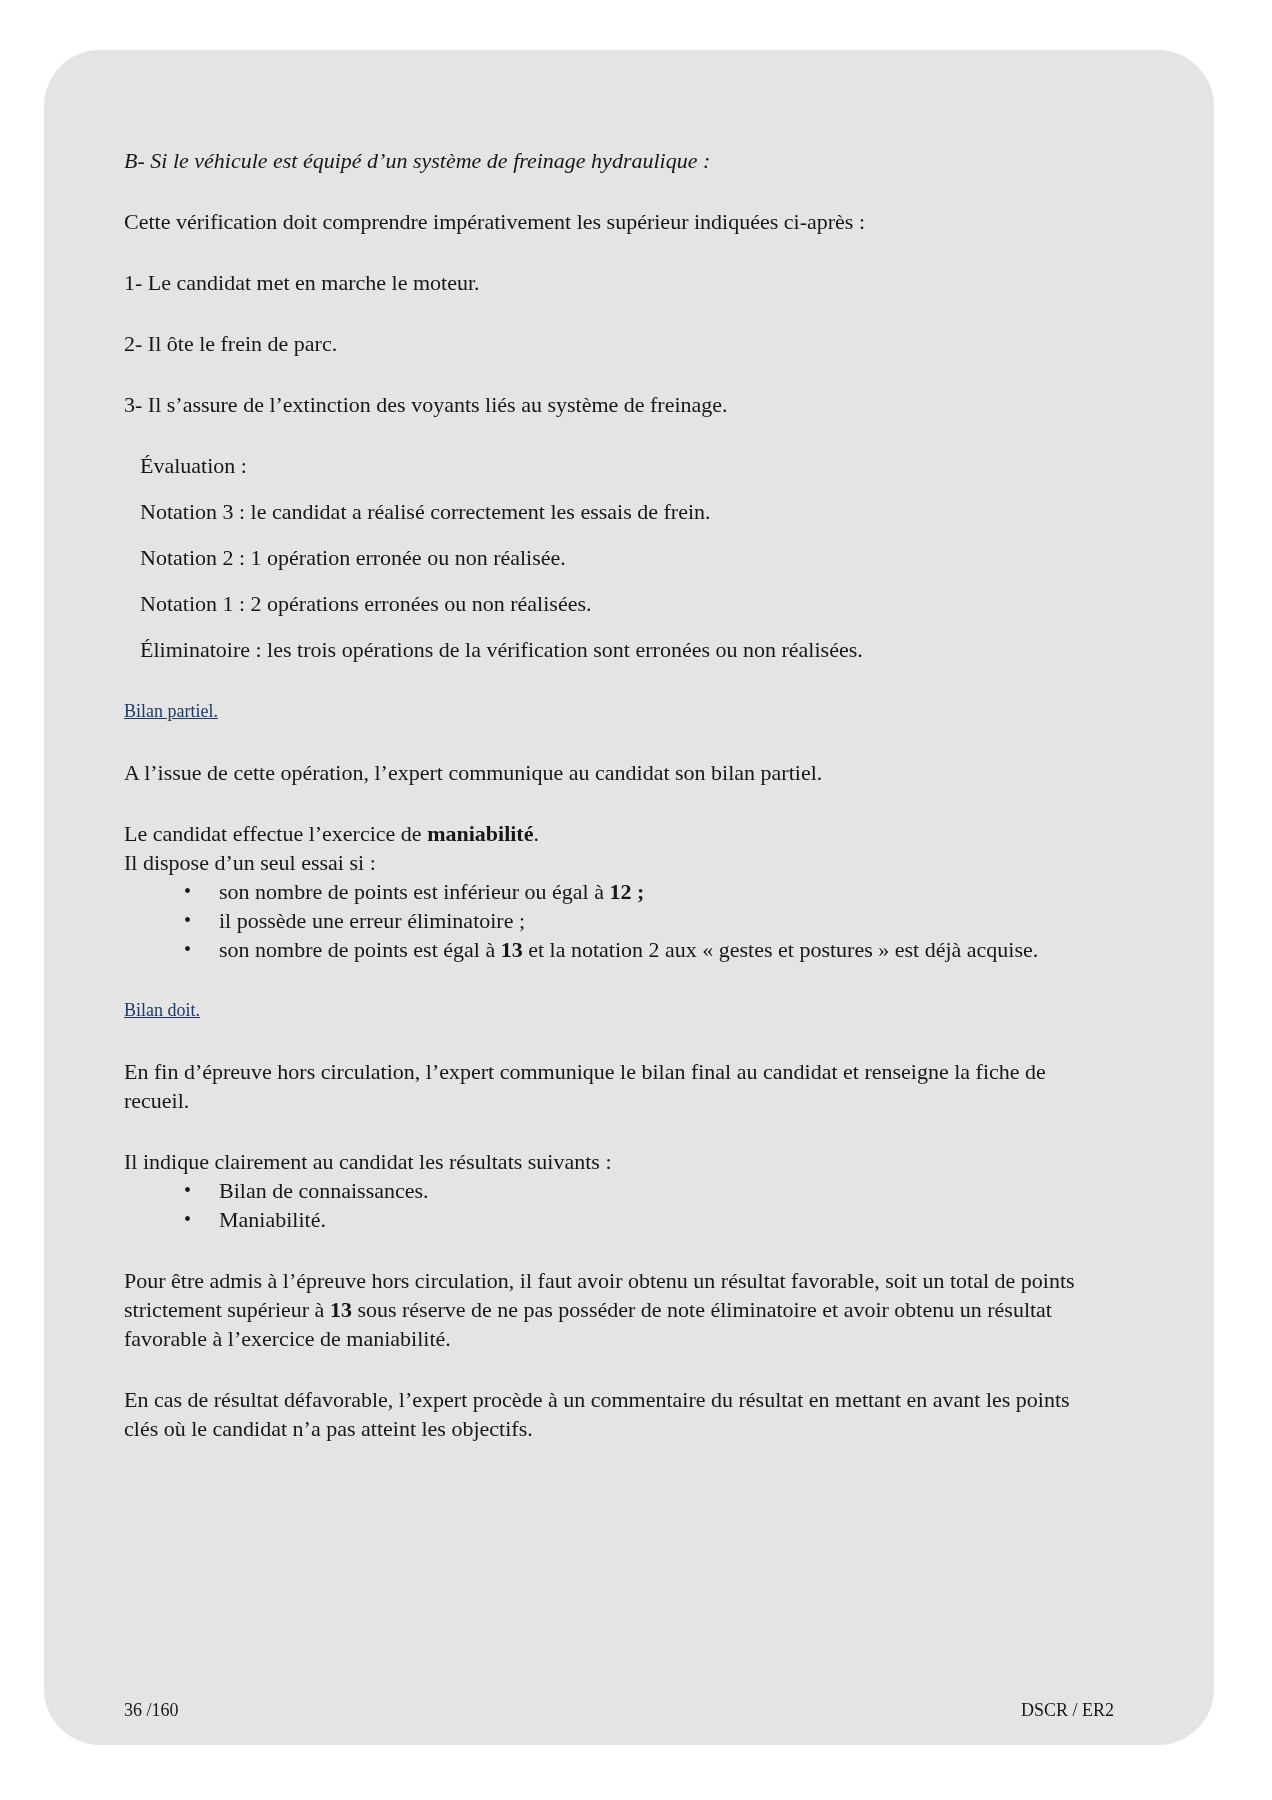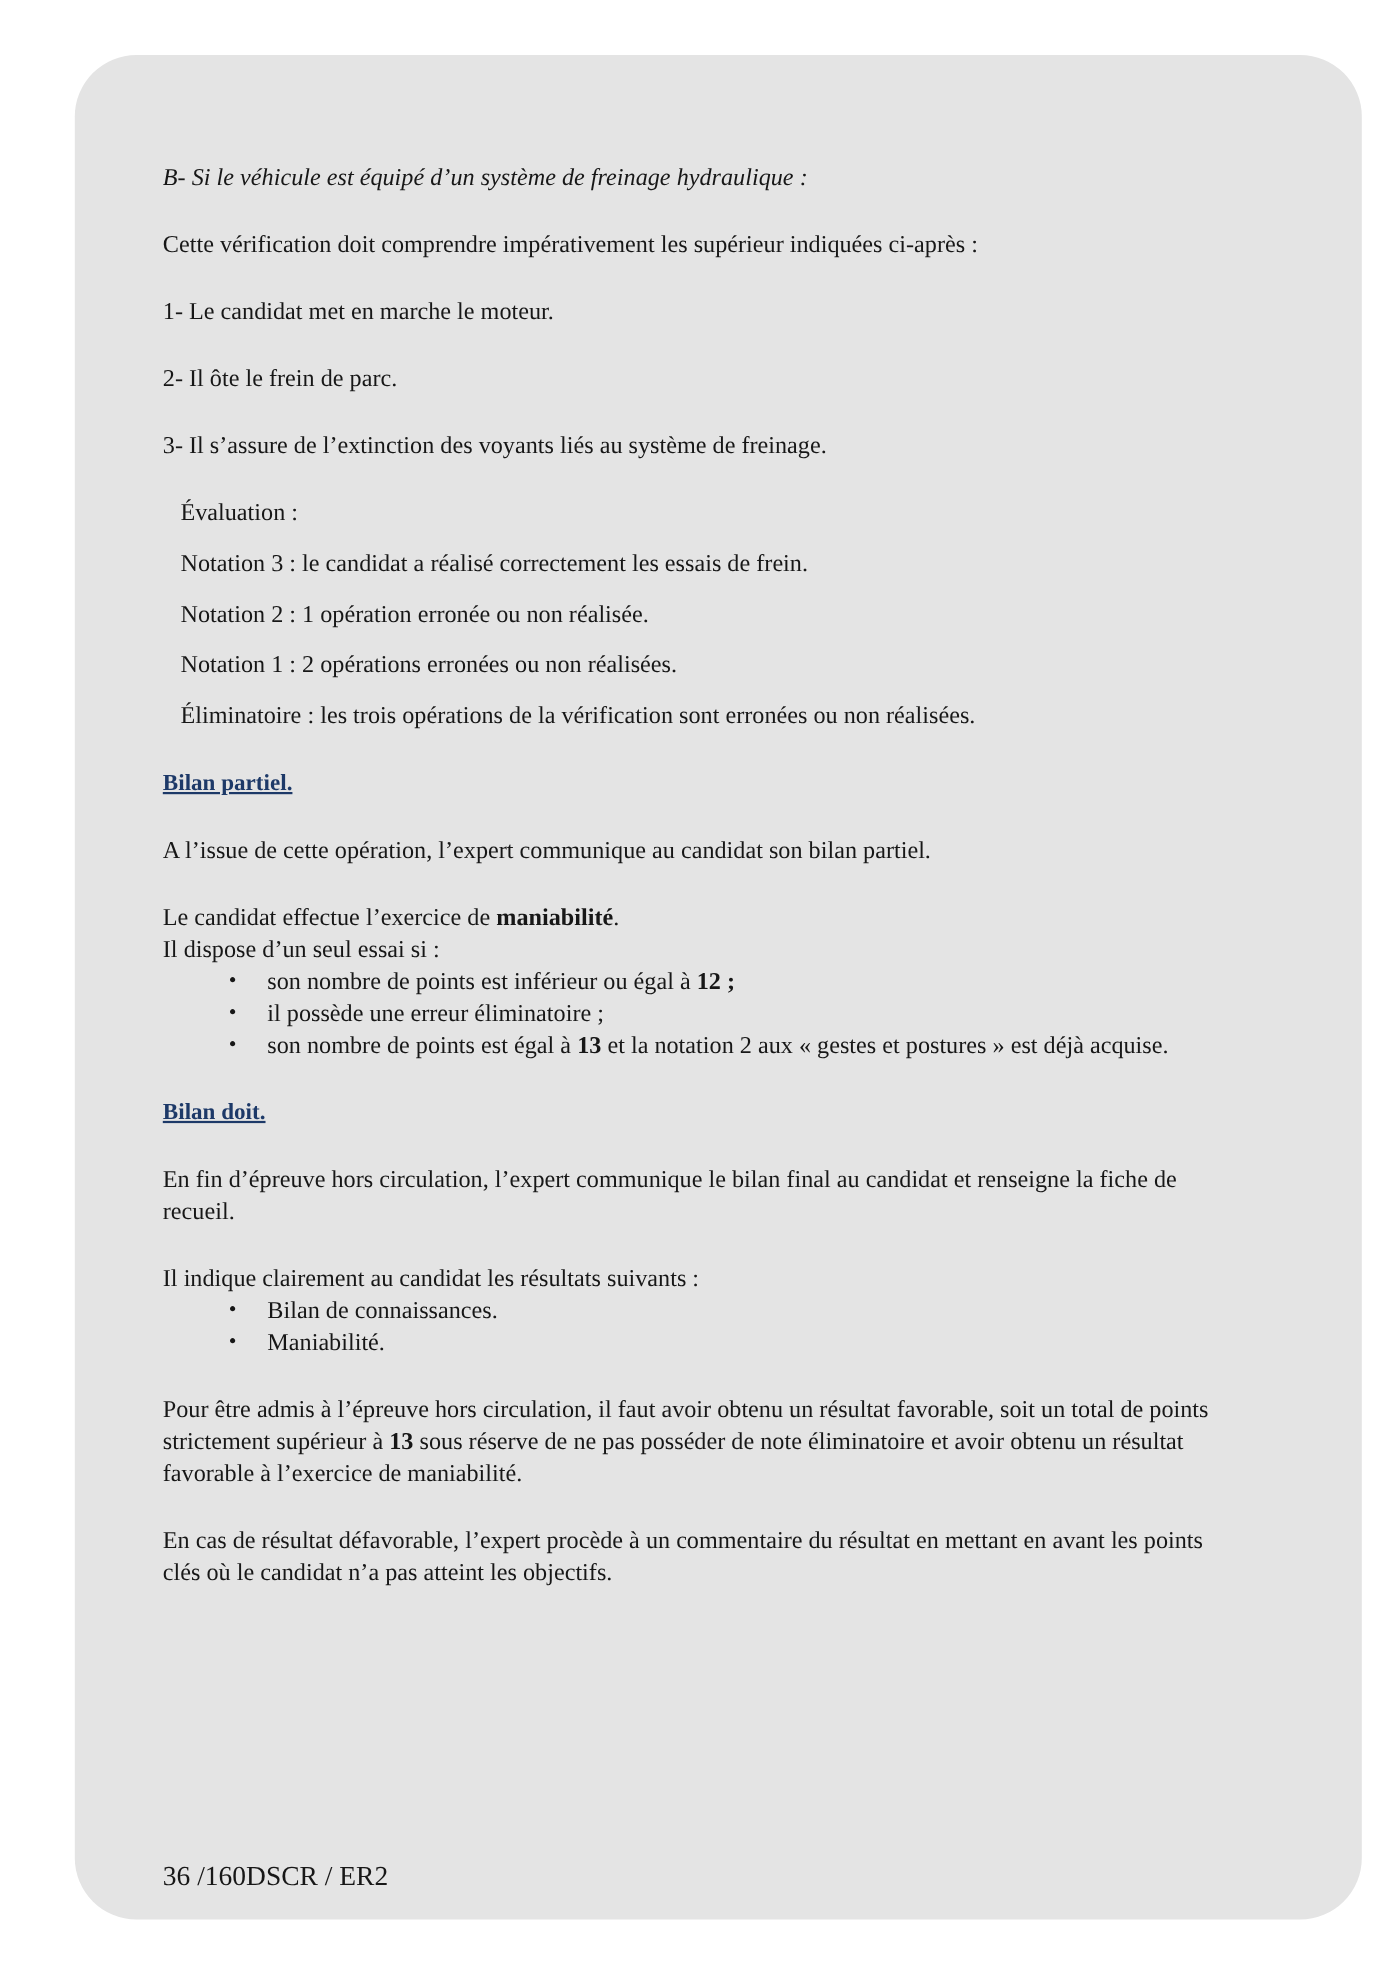--- a/index.html
+++ b/index.html
@@ -4,43 +4,43 @@
 <style>
   * { margin: 0; padding: 0; box-sizing: border-box; }
   html, body {
     width: 1272px;
     height: 1800px;
     background: #ffffff;
     font-family: "Liberation Serif", "DejaVu Serif", serif;
   }
   .page-card {
     position: absolute;
-    left: 68px;
+    left: 44px;
     top: 50px;
     width: 1170px;
     height: 1695px;
     background: #e4e4e4;
     border-radius: 56px;
   }
   .content {
     padding: 96px 115px 0 80px;
     font-size: 22px;
     line-height: 29px;
     color: #171717;
   }
   p.block { margin: 0 0 32px 0; }
   p.tight { margin: 0; }
   .italic { font-style: italic; }
   .eval-block { margin: 0 0 32px 0; }
   .eval-block p { margin: 16px; line-height: 30px; }
   .blue-heading {
     color: #1d3968;
-    font-weight: bold;
+    font-weight: normal;
     text-decoration: underline;
-    font-size: 21px;
+    font-size: 18px;
     margin: 0 0 32px 0;
   }
   ul.bullets {
     list-style: none;
     margin: 0 0 32px 95px;
     padding: 0;
   }
   ul.bullets li {
     position: relative;
     line-height: 29px;
@@ -52,21 +52,22 @@
     top: 0;
     font-size: 20px;
     color: #171717;
   }
   .footer {
     position: absolute;
     left: 80px;
     right: 100px;
     bottom: 24px;
     display: flex;
-    font-size: 25px;
+    justify-content: space-between;
+    font-size: 18px;
     color: #171717;
   }
   b { font-weight: bold; }
 </style>
 </head>
 <body>
 
 <div class="page-card">
   <div class="content">
 

